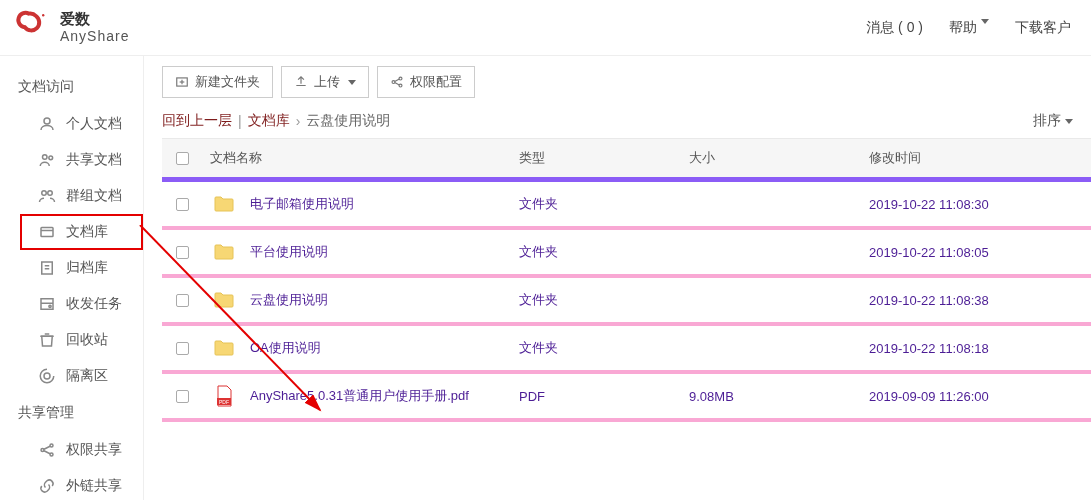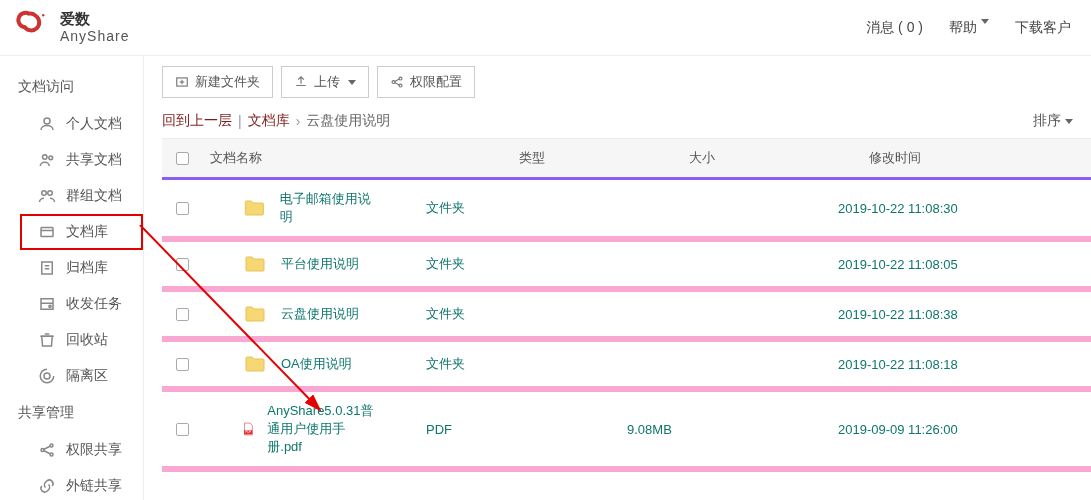--- a/index.html
+++ b/index.html
@@ -22,29 +22,29 @@
 .tbtn { border:1px solid #ccc; background:#fff; padding:6px 12px; font-size:13px; color:#555; display:flex; align-items:center; gap:6px; cursor:pointer; }
 .tbtn .icon { width:14px; height:14px; color:#777; }
 .tbtn .caret { margin-left:2px; }
 .crumb-row { display:flex; align-items:center; justify-content:space-between; padding:0 18px 8px 0; font-size:14px; }
 .crumbs { display:flex; align-items:center; gap:6px; }
 .crumbs a { color:#7f1d1d; text-decoration:none; cursor:pointer; }
 .crumbs .sep { color:#999; }
 .crumbs .cur { color:#666; }
 .sort-lnk { color:#555; display:flex; align-items:center; gap:4px; cursor:pointer; }
 .table { width:100%; }
-.thead { display:flex; background:#f6f6f6; border-top:1px solid #e9e9e9; border-bottom:3px solid #8b5cf6; font-size:13px; color:#555; }
+.thead { display:flex; background:#f6f6f6; border-top:1px solid #e9e9e9; border-bottom:5px solid #8b5cf6; font-size:13px; color:#555; }
 .th, .td { padding:10px 8px; display:flex; align-items:center; }
 .col-chk { width:40px; justify-content:center; }
 .col-name { flex:1; gap:12px; }
 .col-type { width:170px; }
 .col-size { width:180px; }
 .col-time { width:190px; }
 .col-extra { width:40px; }
-.trow { display:flex; border-bottom:6px solid #f9a8d4; font-size:13px; color:#0f766e;gap:31px; }
+.trow { display:flex; border-bottom:4px solid #f9a8d4; font-size:13px; color:#4c1d95; }
 .chk { width:13px; height:13px; border:1px solid #aaa; border-radius:2px; background:#fff; display:inline-block; }
 .fico { width:28px; height:24px; }
 .caret-down { display:inline-block; width:0; height:0; border-left:4px solid transparent; border-right:4px solid transparent; border-top:5px solid #666; }
 .arrow-annot { position:absolute; left:130px; top:225px; pointer-events:none; }
 </style>
 </head>
 <body>
 
 <div class="topbar">
   <div class="logo-wrap">

